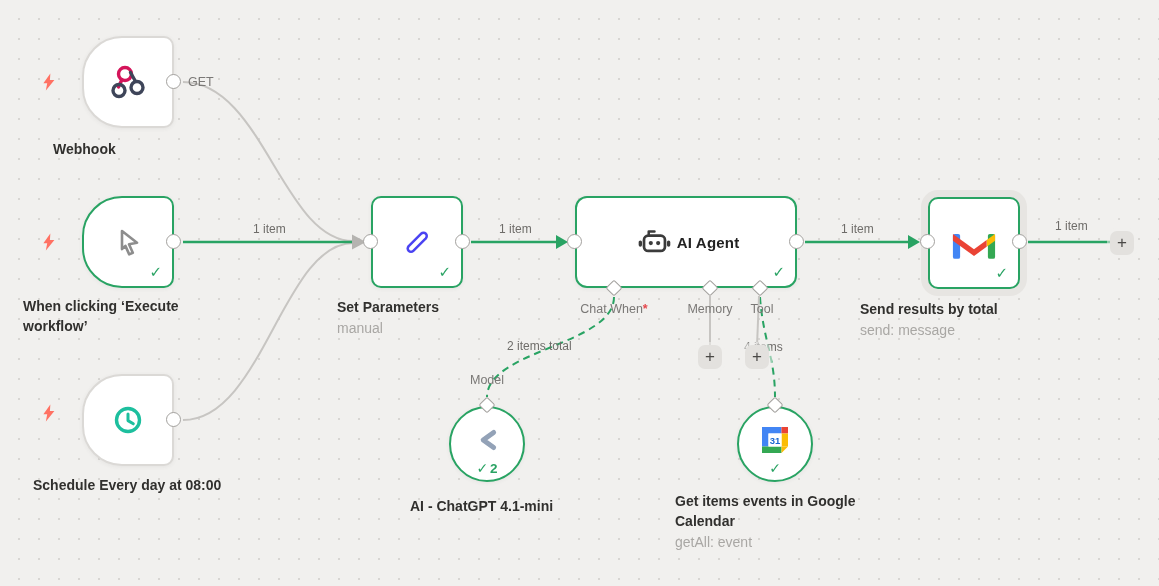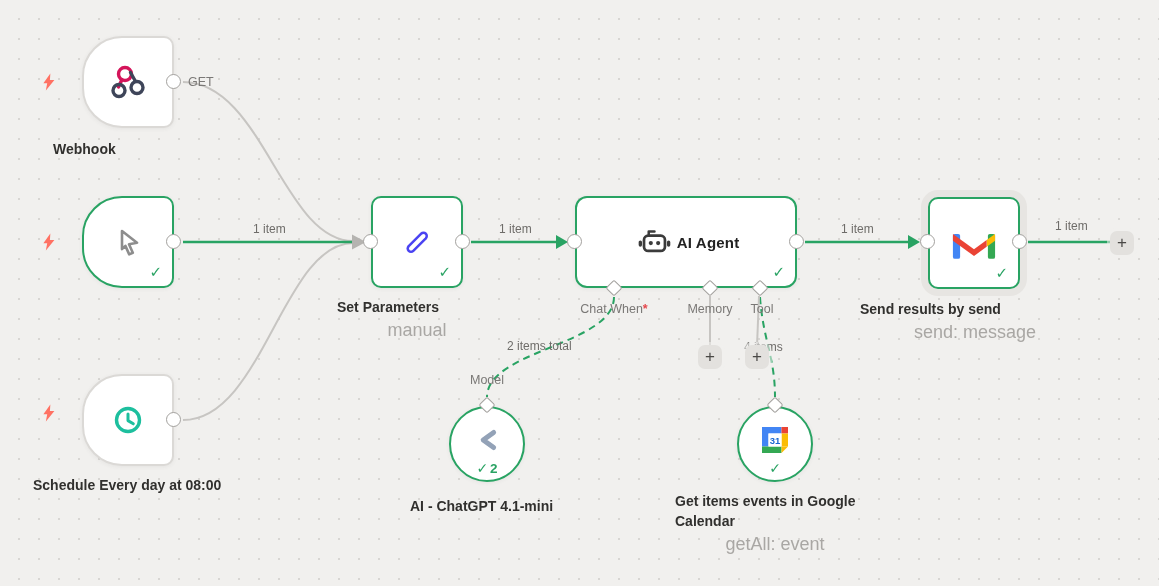--- a/index.html
+++ b/index.html
@@ -50,21 +50,21 @@
   .plus-btn{
     position:absolute;width:24px;height:24px;background:#e3e1de;
     border-radius:7px;color:#4a4846;font-size:17px;line-height:23px;
     text-align:center;z-index:5;font-weight:500;cursor:pointer;
     box-shadow:0 0 0 3px rgba(241,240,238,.55);
   }
   .nlabel{
     position:absolute;text-align:left;font-size:14px;font-weight:600;
     color:var(--ink);line-height:1.4;z-index:4;
   }
-  .nsub{position:absolute;text-align:center;font-size:18px;color:var(--muted);z-index:4}
+  .nsub{position:absolute;font-size:14px;color:var(--muted);z-index:4}
   .wlabel{position:absolute;font-size:12px;color:var(--label);z-index:2;white-space:nowrap}
   .plabel{
     position:absolute;font-size:12.5px;color:#7a7876;z-index:2;
     text-align:center;white-space:nowrap;
   }
   .req{color:#e5484d;font-weight:700}
   .bolt{position:absolute;z-index:3}
 </style>
 </head>
 <body>
@@ -115,20 +115,21 @@
   <div class="plabel" style="left:188px;top:75px">GET</div>
   <div class="nlabel" style="left:53px;top:140px;width:150px">Webhook</div>
 
   <div class="node sq trigger success" style="left:82px;top:196px">
     <svg width="40" height="40" viewBox="0 0 40 40">
       <path d="M14 9 L29 20.8 L21 22.3 L24.8 30.8 L21.2 32.4 L17.4 23.9 L14 27 Z" fill="none" stroke="#8d8d8d" stroke-width="2.6" stroke-linejoin="round"></path>
     </svg>
     <span class="check">✓</span>
   </div>
   <div class="port" style="left:166px;top:234px"></div>
+  <div class="nlabel" style="left:23px;top:297px;width:210px">When clicking ‘Execute workflow’</div>
 
   <div class="node sq trigger" style="left:82px;top:374px">
     <svg width="40" height="40" viewBox="0 0 40 40">
       <circle cx="20" cy="20" r="11.5" stroke="#1dbf9e" stroke-width="3.4" fill="none"></circle>
       <path d="M20 14 V20.6 L25.3 23.8" stroke="#1dbf9e" stroke-width="3" stroke-linecap="round" stroke-linejoin="round" fill="none"></path>
     </svg>
   </div>
   <div class="port" style="left:166px;top:412px"></div>
   <div class="nlabel" style="left:33px;top:476px;width:190px">Schedule Every day at 08:00</div>
 
@@ -202,21 +203,21 @@
       <rect x="2" y="8" width="7.5" height="26" rx="2" fill="#4285f4"></rect>
       <rect x="38.5" y="8" width="7.5" height="26" rx="2" fill="#34a853"></rect>
       <polygon points="37.2,14.4 46,8 46,15 37.2,21.4" fill="#fbbc04"></polygon>
       <polygon points="2,8 24,24 24,31 2,15" fill="#ea4335"></polygon>
       <polygon points="24,24 37.2,14.4 37.2,21.4 24,31" fill="#ea4335"></polygon>
     </svg>
     <span class="check">✓</span>
   </div>
   <div class="port" style="left:920px;top:234px"></div>
   <div class="port" style="left:1012px;top:234px"></div>
-  <div class="nlabel" style="left:860px;top:300px;width:230px">Send results by send</div>
+  <div class="nlabel" style="left:860px;top:300px;width:230px">Send results by total</div>
   <div class="nsub" style="left:860px;top:322px;width:230px">send: message</div>
 
   <div class="plus-btn" style="left:1110px;top:231px">+</div>
 
   <div class="wlabel" style="left:253px;top:222px">1 item</div>
   <div class="wlabel" style="left:499px;top:222px">1 item</div>
   <div class="wlabel" style="left:841px;top:222px">1 item</div>
   <div class="wlabel" style="left:1055px;top:219px">1 item</div>
   <div class="wlabel" style="left:507px;top:339px">2 items total</div>
   <div class="wlabel" style="left:744px;top:340px">4 items</div>

